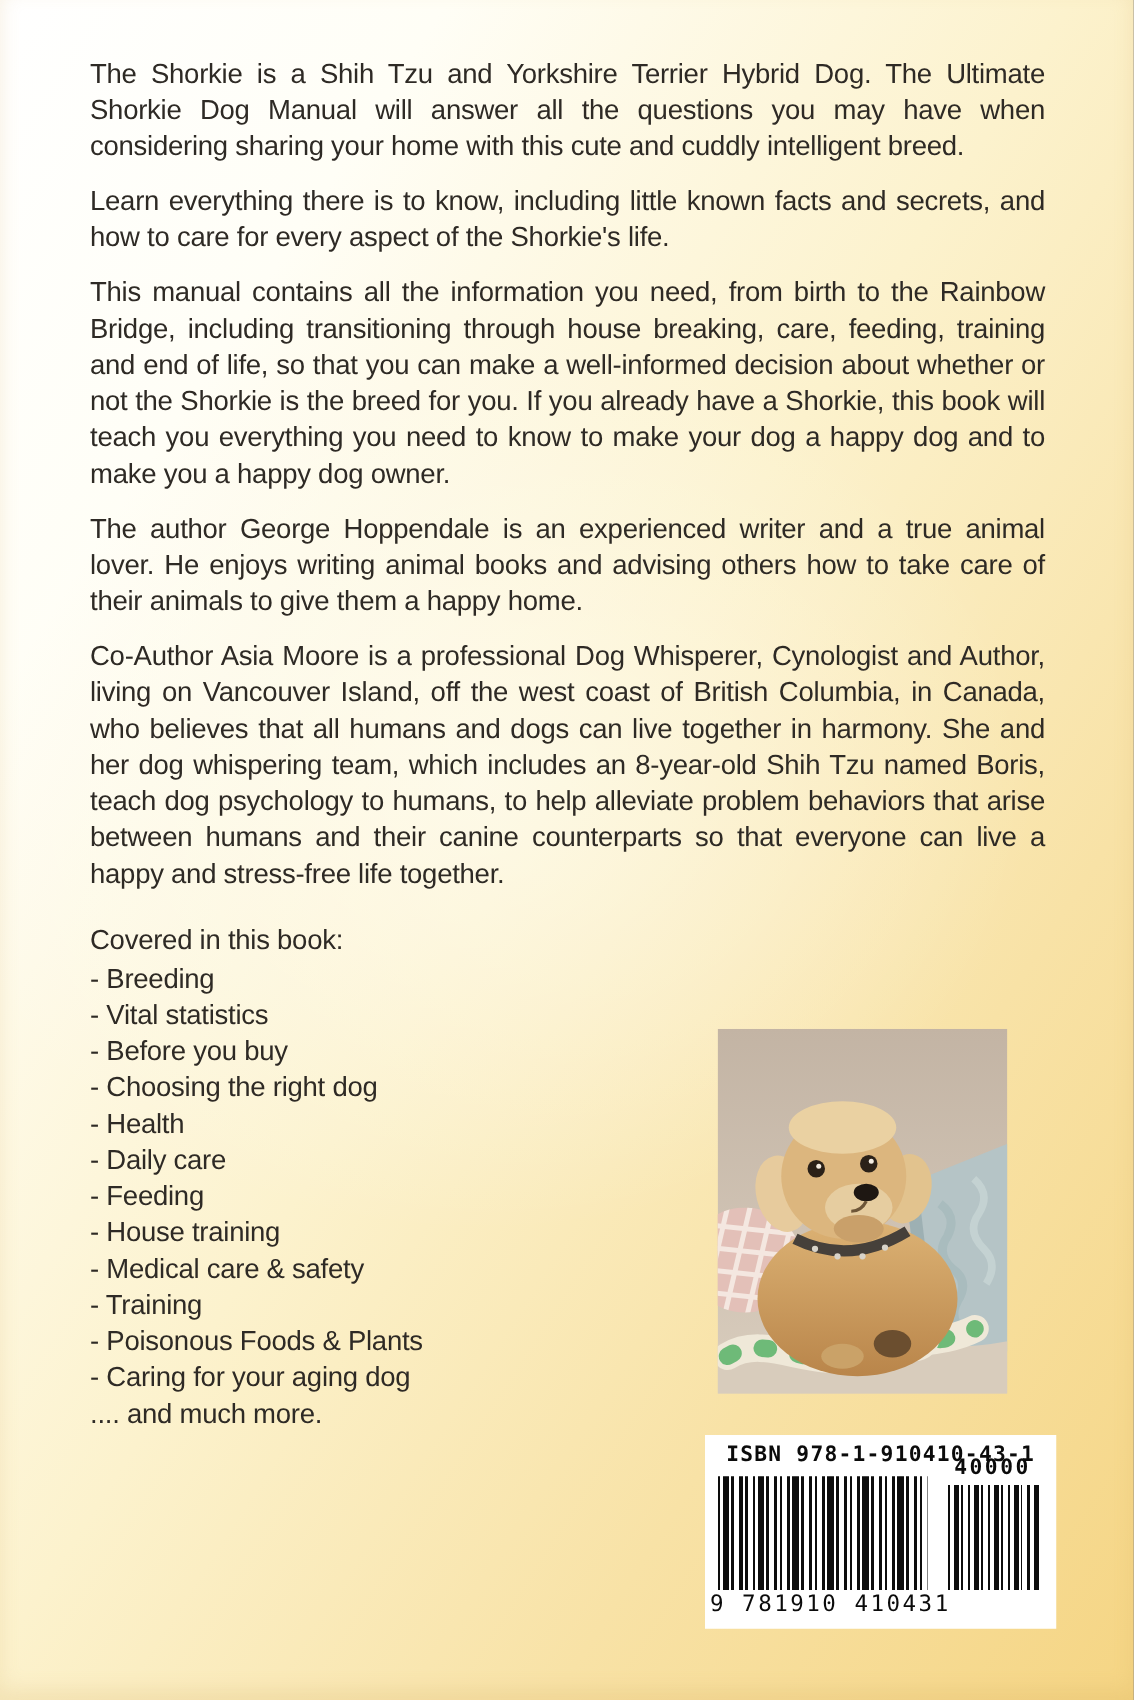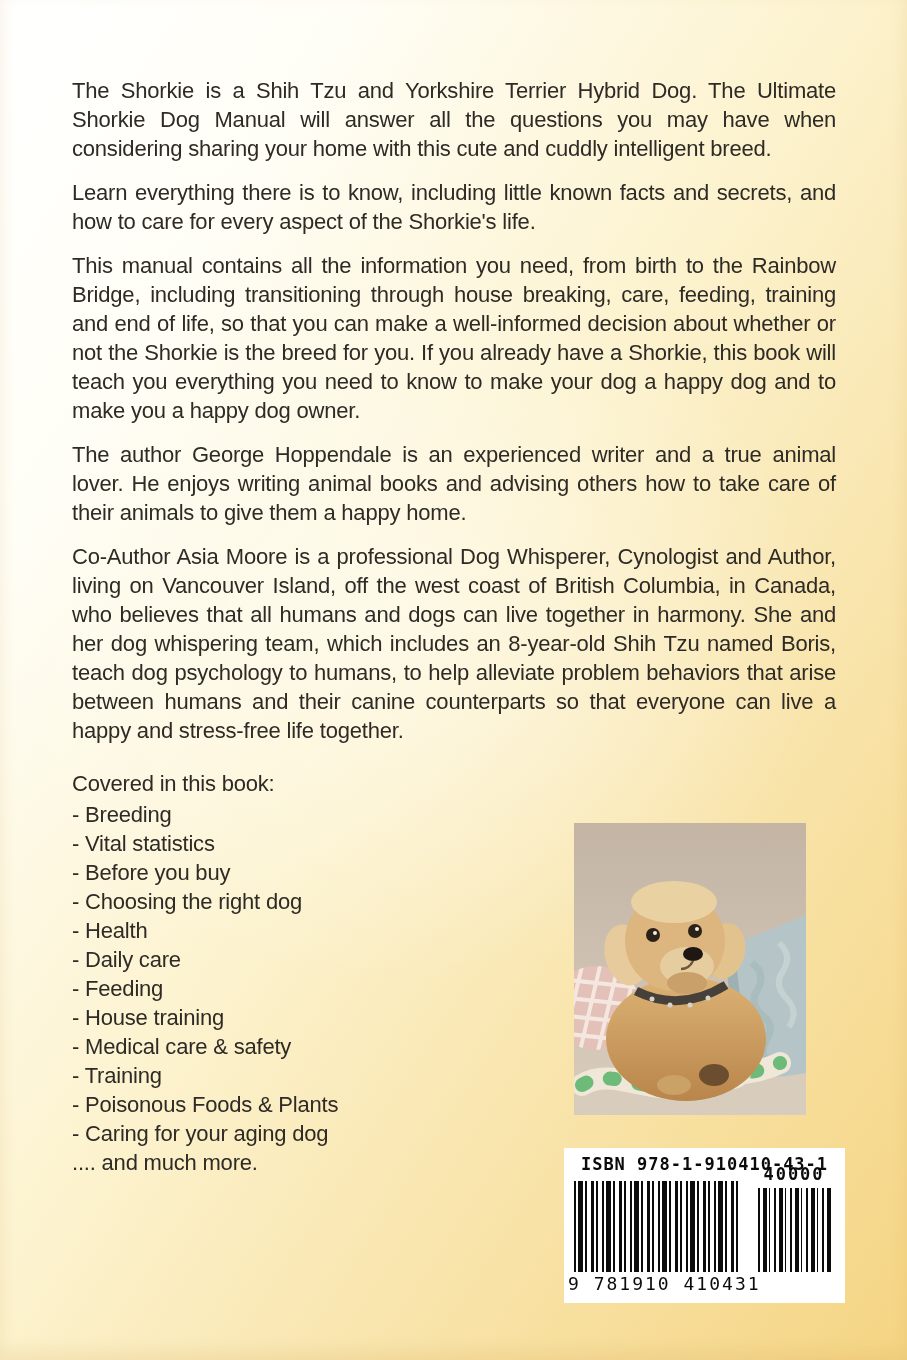--- a/index.html
+++ b/index.html
@@ -9,21 +9,21 @@
     margin:0 auto;
     overflow:hidden;
     font-family:"Liberation Sans", sans-serif;
     color:#2e2a25;
     background:
       radial-gradient(ellipse 620px 500px at 42% 46%, rgba(255,255,250,.55), rgba(255,255,250,0) 72%),
       linear-gradient(123deg, #ffffff 0%, #fffef6 20%, #fcf2cd 48%, #f8e2a6 74%, #f5d584 100%);
     box-shadow: inset 0 -8px 16px rgba(205,160,80,.18);
   }
   .text-col{
-    position:absolute; left:72px; top:76px; width:764px;
+    position:absolute; left:72px; top:44px; width:764px;
     font-size:22px; line-height:29px; letter-spacing:-0.2px;
   }
   .para{ text-align:justify; text-justify:inter-word; margin:0 0 15px 0; }
   .covered-head{ margin:24px 0 0 0; }
   .covered-list{ margin-top:2px; width:400px; }
   .covered-item{ height:29px; white-space:nowrap; }
 
   .photo{
     position:absolute; left:574px; top:823px; width:232px; height:292px;
     overflow:hidden;

